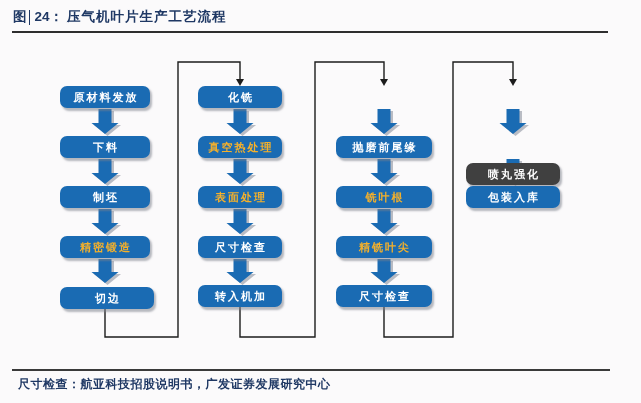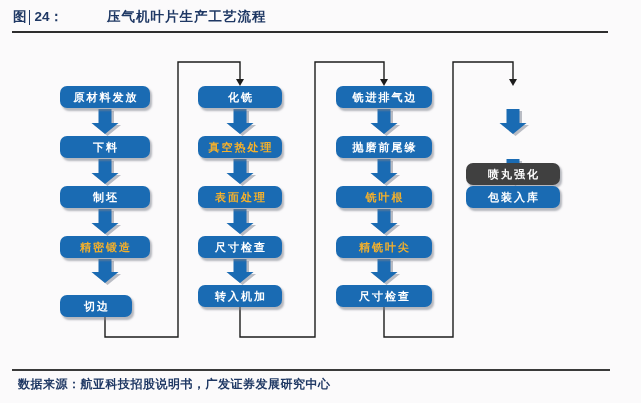--- a/index.html
+++ b/index.html
@@ -24,21 +24,21 @@
   }
   .fig-label { display: inline-block; }
   .fig-divider {
     display: inline-block;
     width: 1px;
     height: 15px;
     background: #1f3864;
     margin: 0 5px 0 2px;
   }
   .fig-num { display: inline-block; margin-right: 4px; }
-  .fig-title { display: inline-block; letter-spacing: 1px; margin-left: 40px; }
+  .fig-title { display: inline-block; letter-spacing: 1px; }
   .title-rule {
     position: absolute;
     left: 12px;
     top: 31px;
     width: 596px;
     height: 2px;
     background: #2e2e2e;
   }
   .chart-area {
     position: absolute;
@@ -132,33 +132,32 @@
         <polygon points="509,79 517,79 513,86" fill="#1c1c1c"></polygon>
         <polygon points="509,111 522,111 522,125 529,125 515.5,136 502,125 509,125" fill="#a9adb6" opacity="0.8"></polygon>
         <polygon points="506.5,109 519.5,109 519.5,123 526.5,123 513,134 499.5,123 506.5,123" fill="#1a6bb3"></polygon>
         <polygon points="509,161 522,161 522,175 529,175 515.5,186 502,175 509,175" fill="#a9adb6" opacity="0.8"></polygon>
         <polygon points="506.5,159 519.5,159 519.5,173 526.5,173 513,184 499.5,173 506.5,173" fill="#1a6bb3"></polygon>
       </svg>
   <div class="flow-box" style="left: 60px; top: 86px; width: 90px; height: 22px; background: rgb(26, 107, 179); color: rgb(255, 255, 255);">原材料发放</div>
       <div class="flow-box" style="left: 60px; top: 136px; width: 90px; height: 22px; background: rgb(26, 107, 179); color: rgb(255, 255, 255);">下料</div>
       <div class="flow-box" style="left: 60px; top: 186px; width: 90px; height: 22px; background: rgb(26, 107, 179); color: rgb(255, 255, 255);">制坯</div>
       <div class="flow-box" style="left: 60px; top: 236px; width: 90px; height: 22px; background: rgb(26, 107, 179); color: rgb(243, 176, 44);">精密锻造</div>
-      <div class="flow-box" style="left: 60px; top: 295px; width: 72px; height: 22px; background: rgb(26, 107, 179); color: rgb(255, 255, 255);">切边</div>
+      <div class="flow-box" style="left: 60px; top: 287px; width: 94px; height: 22px; background: rgb(26, 107, 179); color: rgb(255, 255, 255);">切边</div>
       <div class="flow-box" style="left: 198px; top: 86px; width: 84px; height: 22px; background: rgb(26, 107, 179); color: rgb(255, 255, 255);">化铣</div>
       <div class="flow-box" style="left: 198px; top: 136px; width: 84px; height: 22px; background: rgb(26, 107, 179); color: rgb(243, 176, 44);">真空热处理</div>
       <div class="flow-box" style="left: 198px; top: 186px; width: 84px; height: 22px; background: rgb(26, 107, 179); color: rgb(243, 176, 44);">表面处理</div>
       <div class="flow-box" style="left: 198px; top: 236px; width: 84px; height: 22px; background: rgb(26, 107, 179); color: rgb(255, 255, 255);">尺寸检查</div>
       <div class="flow-box" style="left: 198px; top: 285px; width: 84px; height: 22px; background: rgb(26, 107, 179); color: rgb(255, 255, 255);">转入机加</div>
-      <div class="flow-box" style="left: 336px; top: 86px; width: 96px; height: 22px; background: rgb(26, 107, 179); color: rgb(255, 255, 255);">铣进排气边</div>
       <div class="flow-box" style="left: 336px; top: 136px; width: 96px; height: 22px; background: rgb(26, 107, 179); color: rgb(255, 255, 255);">抛磨前尾缘</div>
       <div class="flow-box" style="left: 336px; top: 236px; width: 96px; height: 22px; background: rgb(26, 107, 179); color: rgb(243, 176, 44);">精铣叶尖</div>
       <div class="flow-box" style="left: 336px; top: 186px; width: 96px; height: 22px; background: rgb(26, 107, 179); color: rgb(243, 176, 44);">铣叶根</div>
       <div class="flow-box" style="left: 336px; top: 285px; width: 96px; height: 22px; background: rgb(26, 107, 179); color: rgb(255, 255, 255);">尺寸检查</div>
       <div class="flow-box" style="left: 466px; top: 136px; width: 94px; height: 22px; background: #404040; color: rgb(255, 255, 255); margin-top: 27px;">喷丸强化</div>
       <div class="flow-box" style="left: 466px; top: 186px; width: 94px; height: 22px; background: rgb(26, 107, 179); color: rgb(255, 255, 255);">包装入库</div>
     </div>
 
   <div class="footer-rule"></div>
   <div class="footer">
-    <span>数据来源：</span><span>航亚科技招股说明书，广发证券发展研究中心</span>
+    <span>尺寸检查：</span><span>航亚科技招股说明书，广发证券发展研究中心</span>
   </div>
 
 </div>
 
 </body></html>

